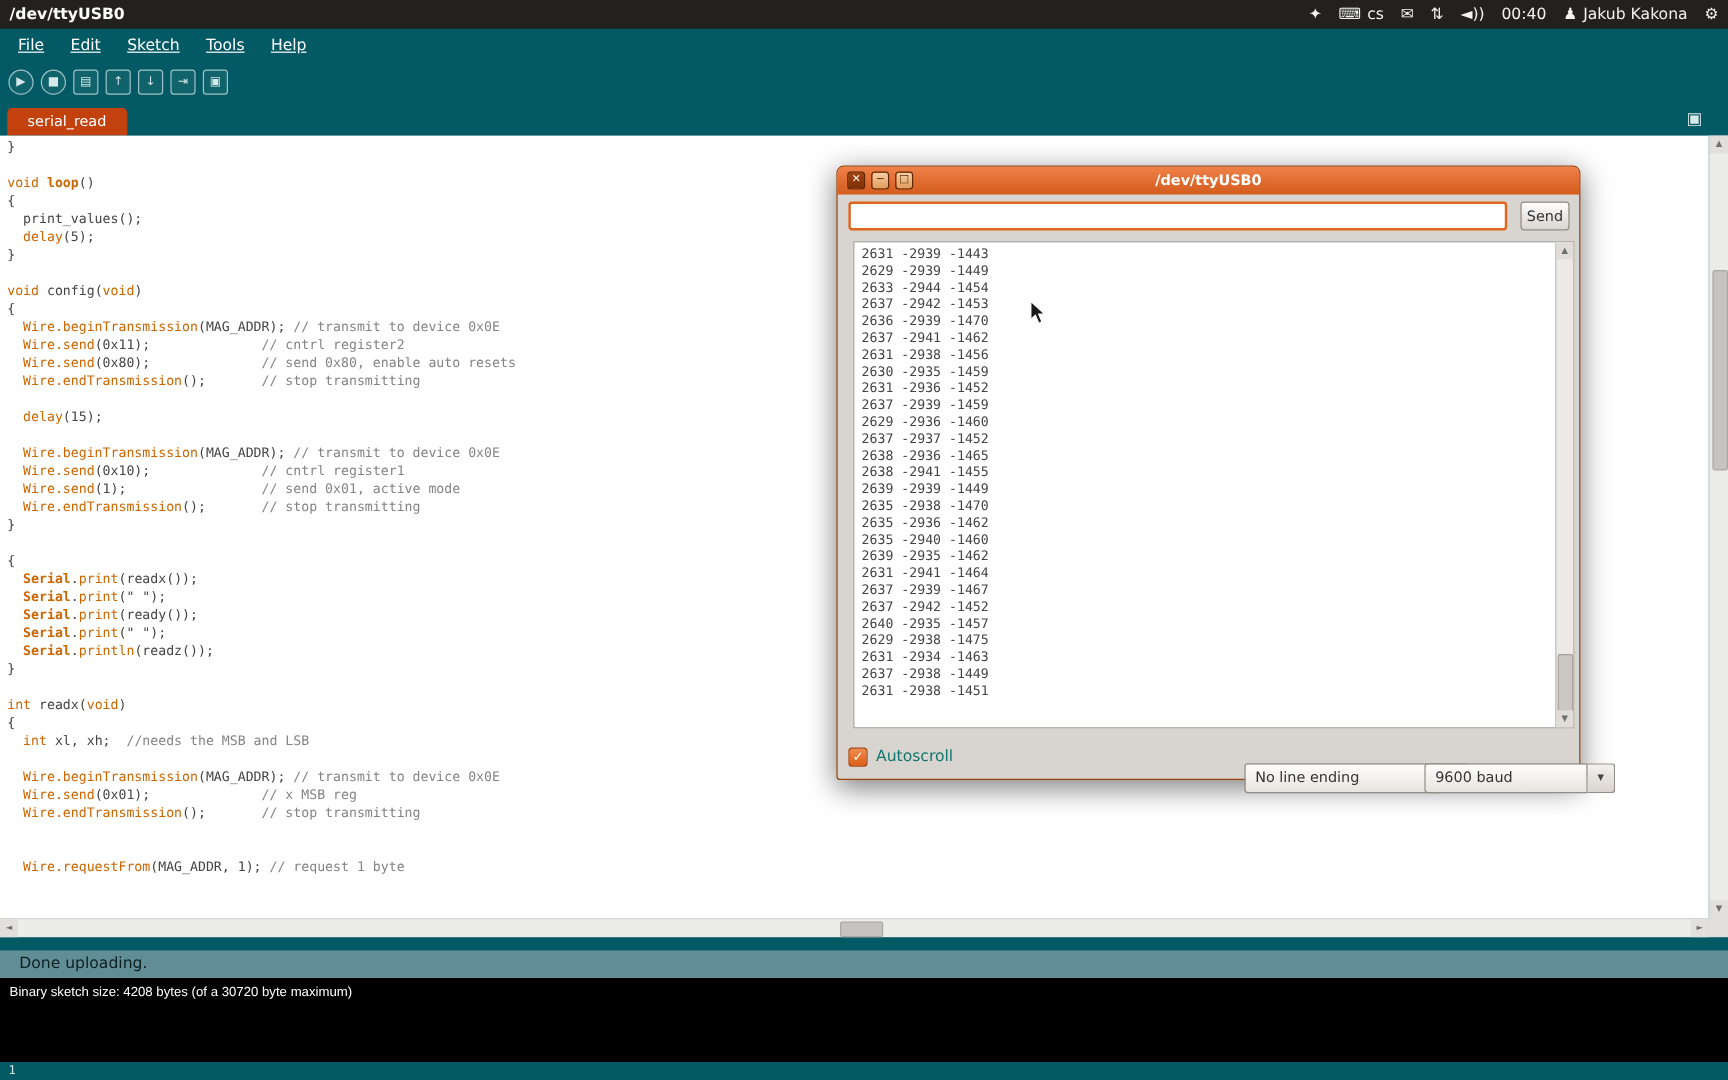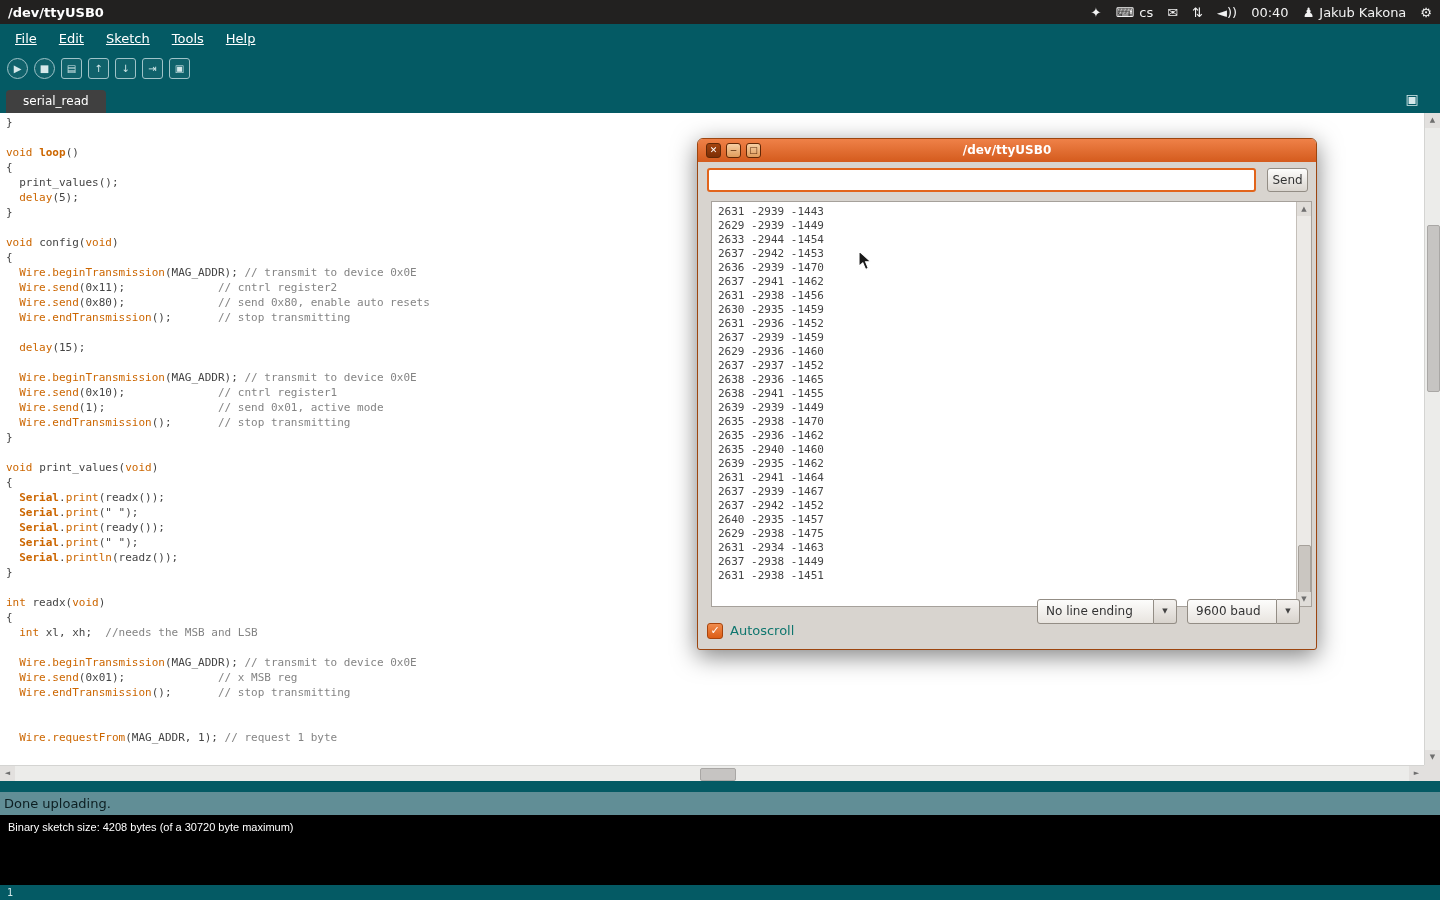--- a/index.html
+++ b/index.html
@@ -17,21 +17,21 @@
   
   .menubar{position:absolute;left:0;top:24px;width:1440px;height:28px;background:#045a64;display:flex;align-items:center;padding-left:4px;box-sizing:border-box;}
   .menu-item{font-size:13px;padding:5px 11px;color:#fff;cursor:default;text-decoration:underline;}
   
   .toolbar{position:absolute;left:0;top:52px;width:1440px;height:33px;background:#045a64;display:flex;align-items:center;gap:6px;padding-left:7px;box-sizing:border-box;}
   .tbtn{width:21px;height:21px;display:flex;align-items:center;justify-content:center;color:#d5e8ea;border:1px solid #9fc3c8;font-size:10px;background:rgba(255,255,255,0.05);box-sizing:border-box;cursor:default;}
   .tbtn.round{border-radius:50%;}
   .tbtn.square{border-radius:3px;}
   
   .tabbar{position:absolute;left:0;top:85px;width:1440px;height:28px;background:#045a64;}
-  .tab{position:absolute;left:6px;bottom:0;height:23px;padding:0 17px;background:#404040;color:#fff;font-size:12px;line-height:23px;border-radius:4px 4px 0 0;}
+  .tab{position:absolute;left:6px;bottom:0;height:23px;padding:0 17px;background:#c2410c;color:#fff;font-size:12px;line-height:23px;border-radius:4px 4px 0 0;}
   .tabmenu-btn{position:absolute;right:18px;top:4px;width:20px;height:20px;color:#d5e8ea;font-size:14px;text-align:center;line-height:20px;}
   
   .editor{position:absolute;left:0;top:113px;width:1424px;height:652px;background:#ffffff;overflow:hidden;}
   .code{position:absolute;left:6px;top:2px;font-family:"DejaVu Sans Mono",monospace;font-size:11px;line-height:15px;color:#444;}
   .code-line{white-space:pre;min-height:15px;}
   .seg-p{color:#444;}
   .seg-k{color:#cc6600;}
   .seg-b{color:#cc6600;font-weight:bold;}
   .seg-c{color:#848484;}
   
@@ -41,21 +41,21 @@
   .vscroll .up{top:0;}
   .vscroll .down{bottom:0;}
   .vthumb{position:absolute;left:2px;width:11px;top:112px;height:165px;background:#c6c4c2;border:1px solid #a9a7a5;border-radius:2px;}
   .hscroll{position:absolute;left:0;top:765px;width:1424px;height:16px;background:#ececea;border-top:1px solid #d4d4d2;box-sizing:border-box;}
   .hscroll .sb-arrow{width:15px;height:100%;line-height:15px;top:0;}
   .hscroll .left{left:0;}
   .hscroll .right{right:0;}
   .hthumb{position:absolute;top:2px;height:11px;left:700px;width:34px;background:#c6c4c2;border:1px solid #a9a7a5;border-radius:2px;}
   .sb-corner{position:absolute;left:1424px;top:765px;width:16px;height:16px;background:#e2e0de;}
   
-  .statusband{position:absolute;left:0;top:792px;width:1440px;height:23px;background:#618e96;color:#0d1f22;font-size:13px;display:flex;align-items:center;padding-left:4px;box-sizing:border-box;}
+  .statusband{position:absolute;left:0;top:792px;width:1440px;height:23px;background:#618e96;color:#0d1f22;font-size:13px;display:flex;align-items:center;padding-left:16px;box-sizing:border-box;}
   .console{position:absolute;left:0;top:815px;width:1440px;height:70px;background:#000;color:#fff;font-family:Liberation Sans, sans-serif;font-size:11px;padding:6px 8px;box-sizing:border-box;}
   .footer{position:absolute;left:0;top:885px;width:1440px;height:15px;background:#045a64;color:#d5e8ea;font-family:"DejaVu Sans Mono",monospace;font-size:10px;line-height:15px;padding-left:7px;box-sizing:border-box;}
   
   .sm-window{position:absolute;left:697px;top:138px;width:620px;height:512px;border:1px solid #9c450f;border-radius:6px 6px 3px 3px;box-shadow:0 6px 24px rgba(0,0,0,0.5);background:#d8d4cf;box-sizing:border-box;z-index:10;}
   .sm-titlebar{position:absolute;left:0;top:0;right:0;height:23px;background:linear-gradient(#ef8148,#d45b1d);border-radius:5px 5px 0 0;}
   .sm-title{display:block;text-align:center;color:#fff;font-weight:bold;font-size:12px;line-height:23px;}
   .winbtns{position:absolute;left:8px;top:4px;display:flex;gap:5px;z-index:2;}
   .winbtn{width:15px;height:15px;box-sizing:border-box;border:1px solid #612807;border-radius:3px;font-size:9px;line-height:13px;text-align:center;cursor:default;}
   .winbtn.close{background:linear-gradient(#a4430f,#7c2f06);color:#fff;}
   .winbtn.min,.winbtn.max{background:linear-gradient(#f6cfa4,#e09c5c);color:#58290a;}
@@ -65,21 +65,21 @@
   .sm-output{position:absolute;left:13px;top:39px;width:601px;height:406px;background:#fff;border:1px solid #a6a19b;box-sizing:border-box;}
   .sm-lines{position:absolute;left:0;top:0;right:15px;bottom:0;overflow:hidden;padding:3px 6px;font-family:"DejaVu Sans Mono",monospace;font-size:11px;line-height:14px;color:#444;}
   .serial-line{white-space:pre;}
   .sm-vscroll{position:absolute;right:0;top:0;width:15px;bottom:0;background:#eceae7;border-left:1px solid #c4bfb9;box-sizing:border-box;}
   .sm-vscroll .sb-arrow{width:100%;height:14px;line-height:14px;background:#e0ddd9;}
   .sm-vscroll .up{top:0;}
   .sm-vscroll .down{bottom:0;}
   .sm-thumb{position:absolute;left:1px;width:11px;top:343px;height:50px;background:#cac6c1;border:1px solid #a6a19b;border-radius:2px;}
   .sm-check{position:absolute;left:9px;top:461px;width:16px;height:16px;background:linear-gradient(#f08c4e,#dd5d14);border:1px solid #a8440c;border-radius:3px;color:#fff;font-size:11px;line-height:14px;text-align:center;box-sizing:border-box;}
   .sm-autolabel{position:absolute;left:32px;top:461px;font-size:13px;color:#0f766e;}
-  .dd{position:absolute;top:437px;height:25px;}
+  .dd{position:absolute;top:474px;height:25px;padding-left:46px;}
   .dd-ending{left:339px;width:140px;}
   .dd-baud{left:489px;width:113px;}
   .dd-val{position:absolute;left:0;top:0;bottom:0;right:23px;background:linear-gradient(#fdfdfc,#e8e4df);border:1px solid #938d85;border-radius:3px 0 0 3px;font-size:12px;color:#333;padding:4px 0 0 8px;box-sizing:border-box;white-space:nowrap;overflow:hidden;}
   .dd-btn{position:absolute;right:0;top:0;bottom:0;width:23px;background:linear-gradient(#f4f2ef,#d8d3cd);border:1px solid #938d85;border-left:none;border-radius:0 3px 3px 0;font-size:7px;color:#444;text-align:center;line-height:23px;box-sizing:border-box;}
   .cursor{position:absolute;left:858px;top:250px;width:14px;height:21px;z-index:50;}
 </style>
 </head>
 <body>
 
 <div class="panel">
@@ -141,21 +141,20 @@
       <div class="code-line"><span class="seg-p">  </span><span class="seg-k">Wire.endTransmission</span><span class="seg-p">();       </span><span class="seg-c">// stop transmitting</span></div>
       <div class="code-line"> </div>
       <div class="code-line"><span class="seg-p">  </span><span class="seg-k">delay</span><span class="seg-p">(15);</span></div>
       <div class="code-line"> </div>
       <div class="code-line"><span class="seg-p">  </span><span class="seg-k">Wire.beginTransmission</span><span class="seg-p">(MAG_ADDR); </span><span class="seg-c">// transmit to device 0x0E</span></div>
       <div class="code-line"><span class="seg-p">  </span><span class="seg-k">Wire.send</span><span class="seg-p">(0x10);              </span><span class="seg-c">// cntrl register1</span></div>
       <div class="code-line"><span class="seg-p">  </span><span class="seg-k">Wire.send</span><span class="seg-p">(1);                 </span><span class="seg-c">// send 0x01, active mode</span></div>
       <div class="code-line"><span class="seg-p">  </span><span class="seg-k">Wire.endTransmission</span><span class="seg-p">();       </span><span class="seg-c">// stop transmitting</span></div>
       <div class="code-line"><span class="seg-p">}</span></div>
       <div class="code-line"> </div>
-      <div class="code-line"><span class="seg-k">void </span><span class="seg-p">print_values(</span><span class="seg-k">void</span><span class="seg-p">)</span></div>
       <div class="code-line"><span class="seg-p">{</span></div>
       <div class="code-line"><span class="seg-p">  </span><span class="seg-b">Serial</span><span class="seg-p">.</span><span class="seg-k">print</span><span class="seg-p">(readx());</span></div>
       <div class="code-line"><span class="seg-p">  </span><span class="seg-b">Serial</span><span class="seg-p">.</span><span class="seg-k">print</span><span class="seg-p">(" ");</span></div>
       <div class="code-line"><span class="seg-p">  </span><span class="seg-b">Serial</span><span class="seg-p">.</span><span class="seg-k">print</span><span class="seg-p">(ready());</span></div>
       <div class="code-line"><span class="seg-p">  </span><span class="seg-b">Serial</span><span class="seg-p">.</span><span class="seg-k">print</span><span class="seg-p">(" ");</span></div>
       <div class="code-line"><span class="seg-p">  </span><span class="seg-b">Serial</span><span class="seg-p">.</span><span class="seg-k">println</span><span class="seg-p">(readz());</span></div>
       <div class="code-line"><span class="seg-p">}</span></div>
       <div class="code-line"> </div>
       <div class="code-line"><span class="seg-k">int</span><span class="seg-p"> readx(</span><span class="seg-k">void</span><span class="seg-p">)</span></div>
       <div class="code-line"><span class="seg-p">{</span></div>

